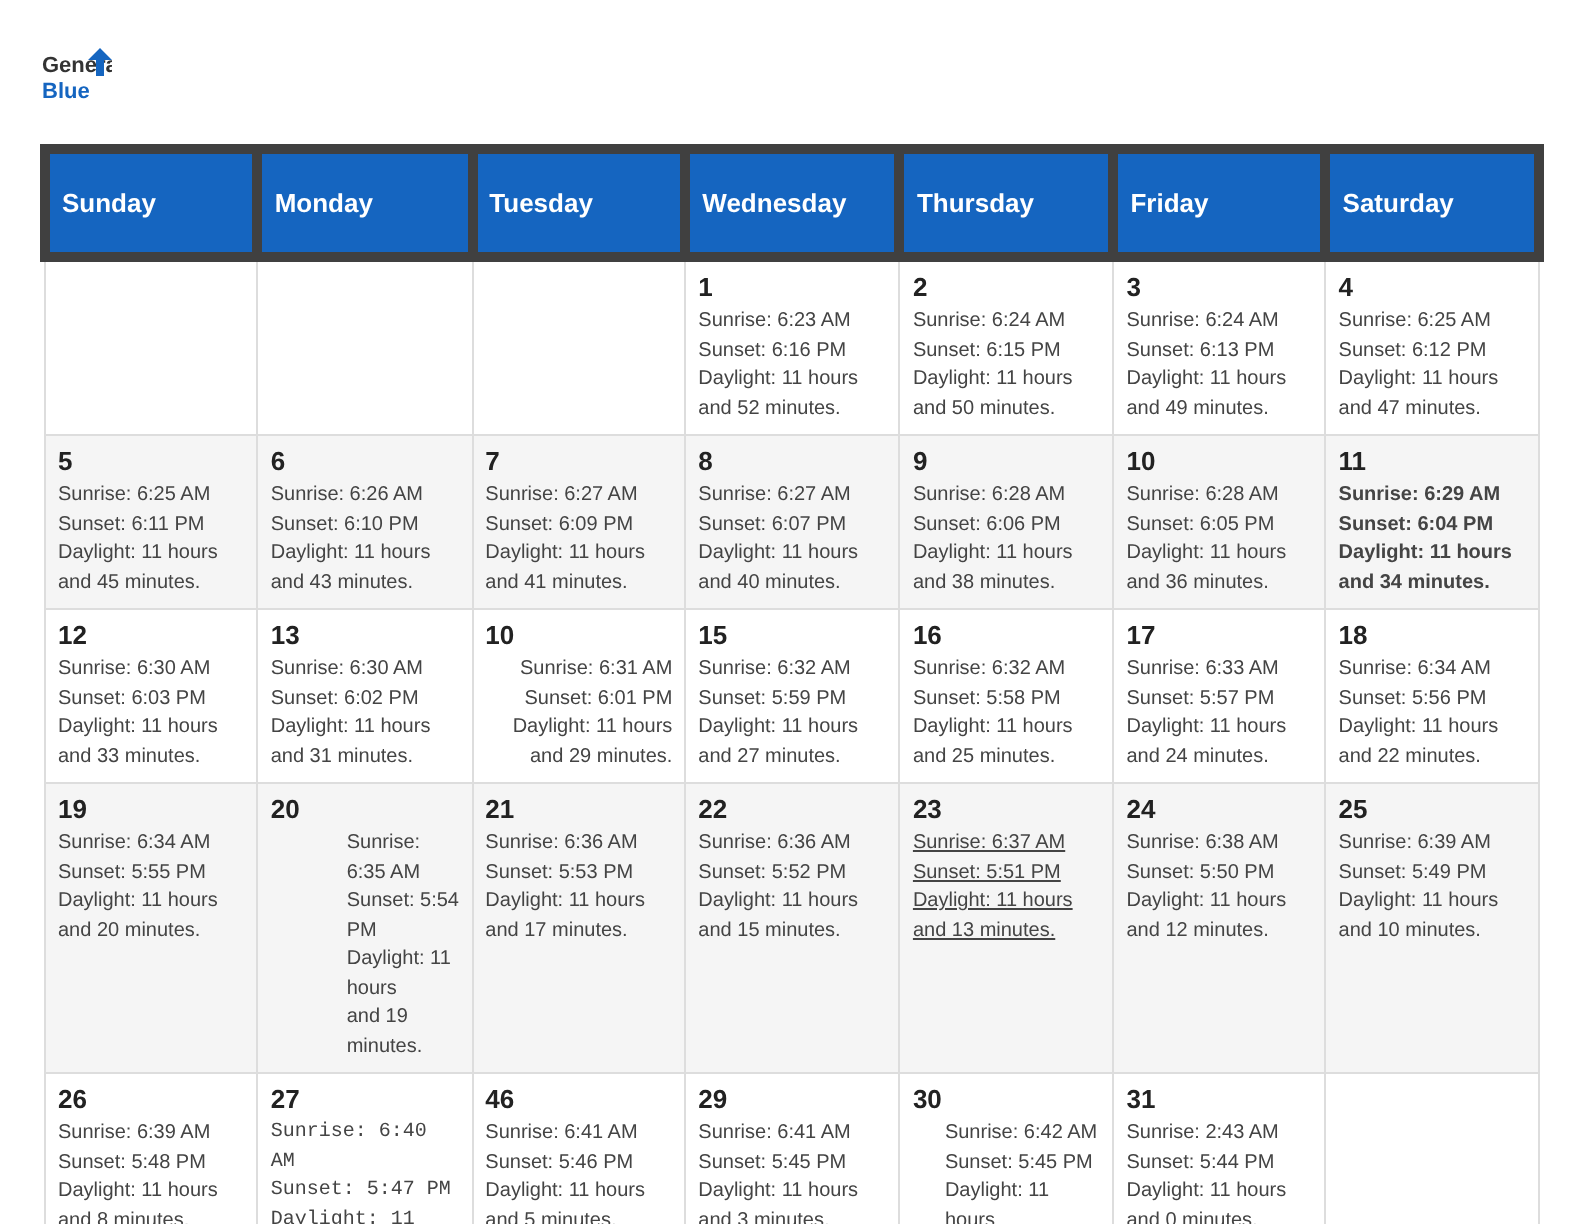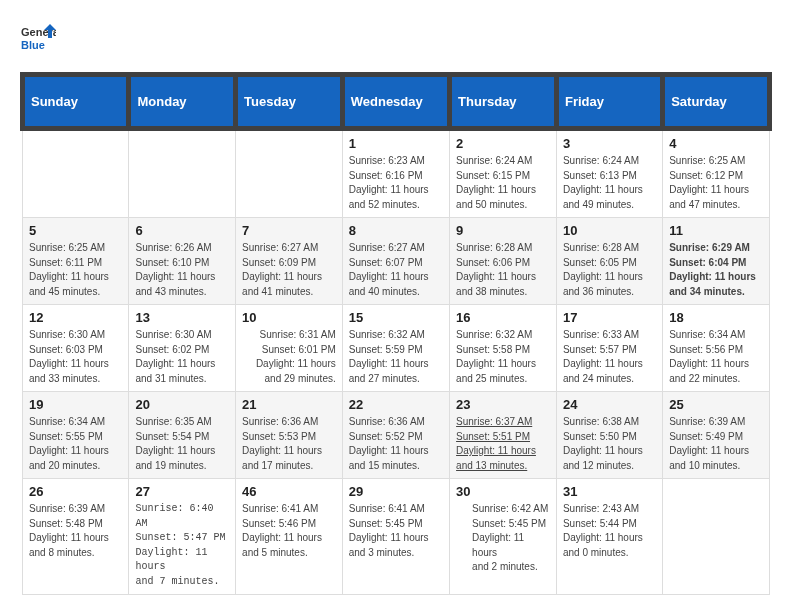--- a/index.html
+++ b/index.html
@@ -243,21 +243,21 @@
       <tr>
         <td>
           <div class="day-num">19</div>
           <div class="day-detail" style="white-space: pre-line;">Sunrise: 6:34 AM
 Sunset: 5:55 PM
 Daylight: 11 hours
 and 20 minutes.</div>
         </td>
         <td>
           <div class="day-num">20</div>
-          <div class="day-detail" style="white-space: pre-line;">Sunrise: 6:35 AM
+          <div class="day-detail" style="white-space: pre-line; margin-left: 38px;">Sunrise: 6:35 AM
 Sunset: 5:54 PM
 Daylight: 11 hours
 and 19 minutes.</div>
         </td>
         <td>
           <div class="day-num">21</div>
           <div class="day-detail" style="white-space: pre-line;">Sunrise: 6:36 AM
 Sunset: 5:53 PM
 Daylight: 11 hours
 and 17 minutes.</div>

